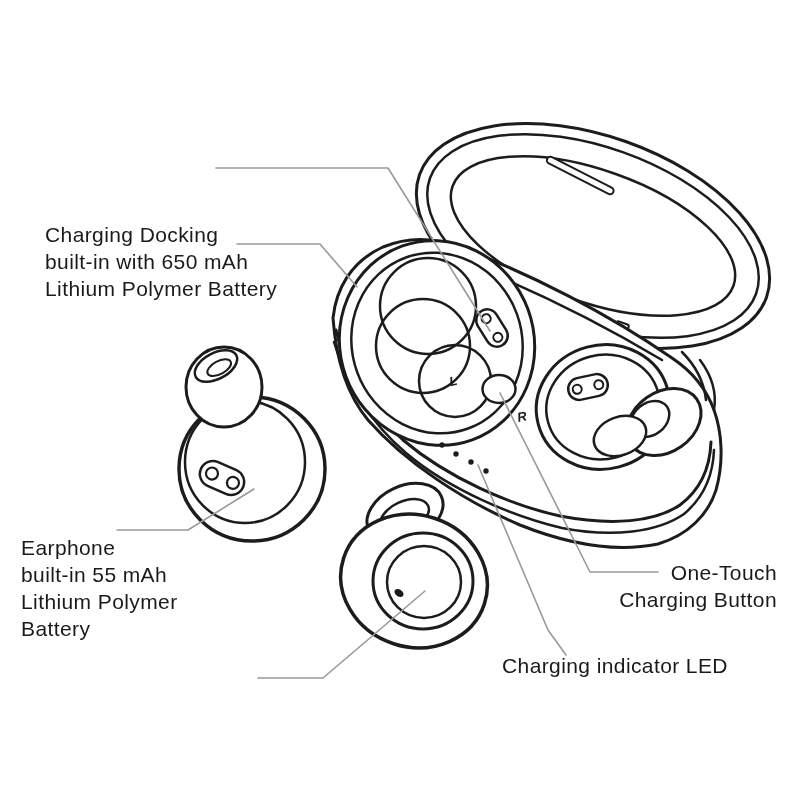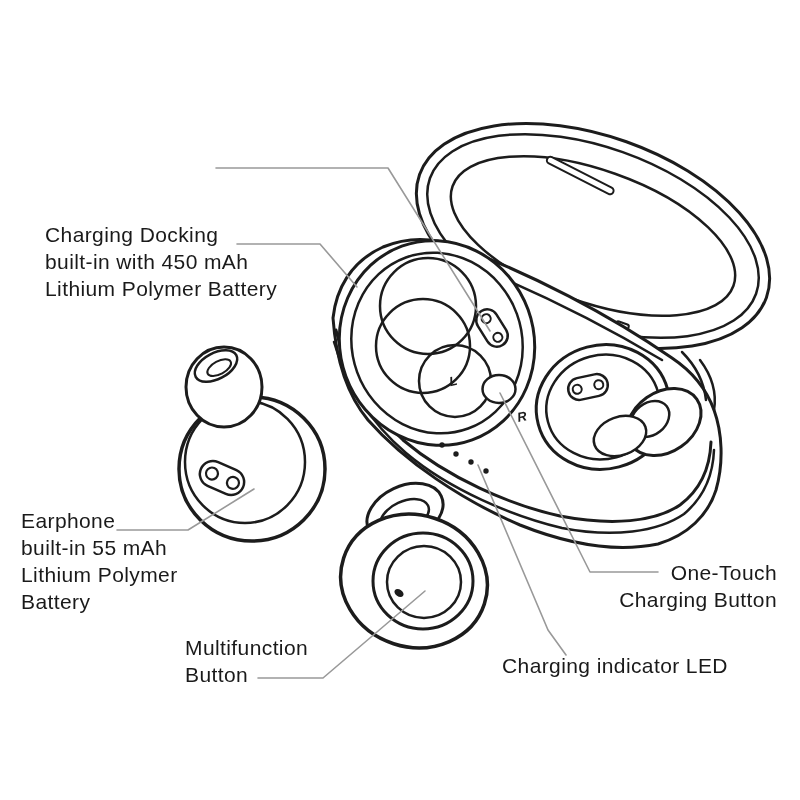--- a/index.html
+++ b/index.html
@@ -137,29 +137,27 @@
         <path d="M 117,530 L 188,530 L 254,489"></path>
         <path d="M 258,678 L 323,678 L 425,591"></path>
         <path d="M 500,393 L 590,572 L 658,572"></path>
         <path d="M 478,465 L 548,630 L 566,655"></path>
       </g>
     </g>
   </svg>
 
 
   <div class="label" style="left:45px;top:221px;">Charging Docking
-built-in with 450 mAh
+built-in with 650 mAh
 Lithium Polymer Battery</div>
 
-  <div class="label" style="left:21px;top:507px;">Earphone
+  <div class="label" style="left:21px;top:534px;">Earphone
 built-in 55 mAh
 Lithium Polymer
 Battery</div>
 
-  <div class="label" style="left:185px;top:634px;">Multifunction
-Button</div>
 
   <div class="label" style="left:502px;top:652px;">Charging indicator LED</div>
 
   <div class="label right" style="right:23px;top:559px;">One-Touch
 Charging Button</div>
 
 </div>
 
 </body></html>

